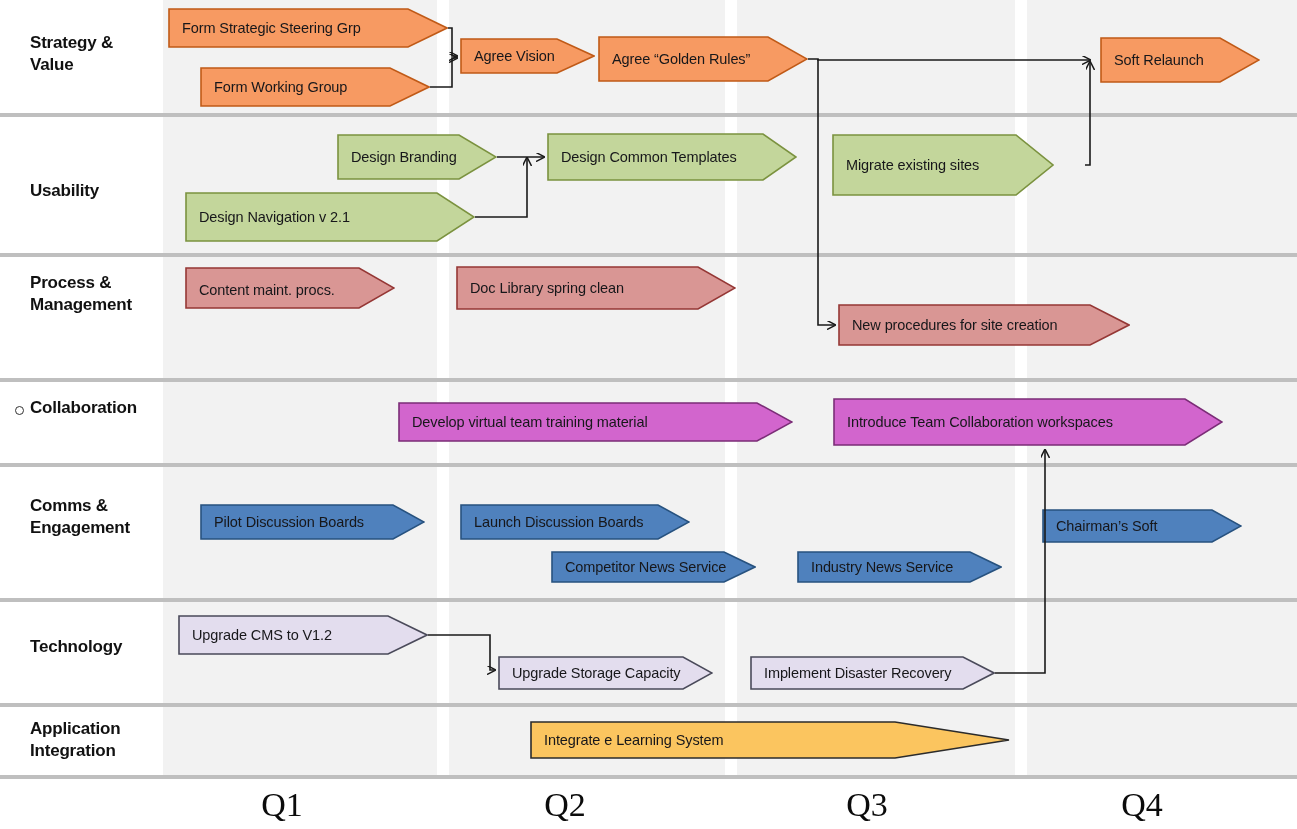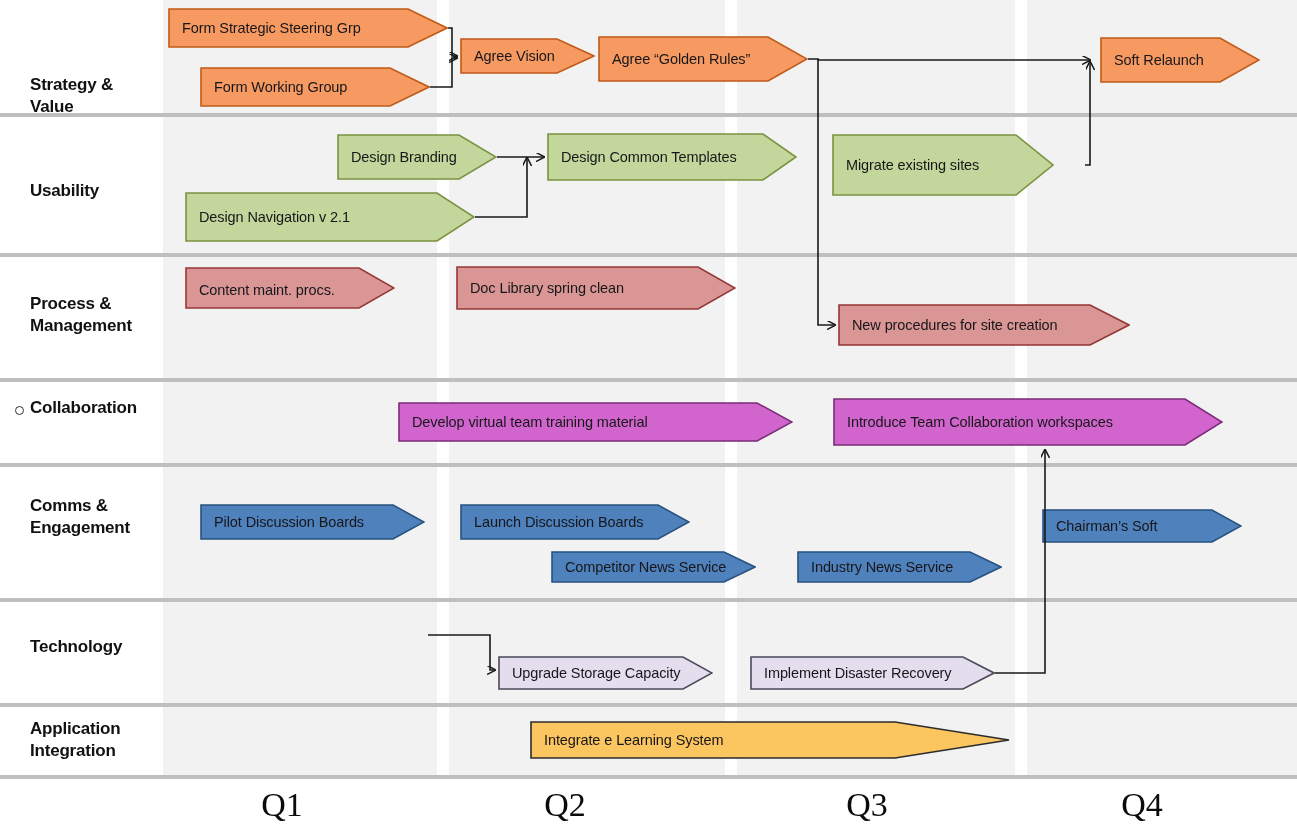--- a/index.html
+++ b/index.html
@@ -104,23 +104,23 @@
     <div class="qsep" style="left: 437px; background: rgb(255, 255, 255);"></div>
     <div class="qsep" style="left: 725px; background: rgb(255, 255, 255);"></div>
     <div class="qsep" style="left: 1015px; background: rgb(255, 255, 255);"></div>
     <div class="lane-rule" style="top: 113px; background: rgb(191, 191, 191);"></div>
     <div class="lane-rule" style="top: 253px; background: rgb(191, 191, 191);"></div>
     <div class="lane-rule" style="top: 378px; background: rgb(191, 191, 191);"></div>
     <div class="lane-rule" style="top: 463px; background: rgb(191, 191, 191);"></div>
     <div class="lane-rule" style="top: 598px; background: rgb(191, 191, 191);"></div>
     <div class="lane-rule" style="top: 703px; background: rgb(191, 191, 191);"></div>
     <div class="lane-rule" style="top: 775px; background: rgb(191, 191, 191);"></div>
-    <div class="lane-label" style="top: 32px; margin-top: 42px;">Strategy &amp;<br>Value</div>
+    <div class="lane-label" style="top: 32px;">Strategy &amp;<br>Value</div>
     <div class="lane-label" style="top: 180px;">Usability</div>
-    <div class="lane-label" style="top: 272px; margin-top: 21px;">Process &amp;<br>Management</div>
+    <div class="lane-label" style="top: 272px;">Process &amp;<br>Management</div>
     <div class="lane-label" style="top: 397px;">Collaboration</div>
     <div class="lane-bullet" style="top: 406px; left: 15px;"></div>
     <div class="lane-label" style="top: 495px;">Comms &amp;<br>Engagement</div>
     <div class="lane-label" style="top: 636px;">Technology</div>
     <div class="lane-label" style="top: 718px;">Application<br>Integration</div>
     <div class="task" style="left: 168px; top: 8px; width: 280px; height: 40px;">
       <svg class="shape" width="280" height="40" viewBox="0 0 280 40">
         <polygon points="1,1 240,1 279,20 240,39 1,39" fill="#f79a62" stroke="#c05a17" stroke-width="1.6"></polygon>
       </svg>
       <span class="lbl">Form Strategic Steering Grp</span>
@@ -225,20 +225,26 @@
       <svg class="shape" width="205" height="32" viewBox="0 0 205 32">
         <polygon points="1,1 173,1 204,16 173,31 1,31" fill="#4f81bd" stroke="#27527f" stroke-width="1.6"></polygon>
       </svg>
       <span class="lbl">Industry News Service</span>
     </div>
     <div class="task" style="left: 1042px; top: 509px; width: 200px; height: 34px;">
       <svg class="shape" width="200" height="34" viewBox="0 0 200 34">
         <polygon points="1,1 170,1 199,17 170,33 1,33" fill="#4f81bd" stroke="#27527f" stroke-width="1.6"></polygon>
       </svg>
       <span class="lbl">Chairman’s Soft</span>
+    </div>
+    <div class="task" style="left: 178px; top: 615px; width: 250px; height: 40px;">
+      <svg class="shape" width="250" height="40" viewBox="0 0 250 40">
+        <polygon points="1,1 210,1 249,20 210,39 1,39" fill="#e3ddee" stroke="#4a4a5a" stroke-width="1.6"></polygon>
+      </svg>
+      <span class="lbl">Upgrade CMS to V1.2</span>
     </div>
     <div class="task" style="left: 498px; top: 656px; width: 215px; height: 34px;">
       <svg class="shape" width="215" height="34" viewBox="0 0 215 34">
         <polygon points="1,1 185,1 214,17 185,33 1,33" fill="#e3ddee" stroke="#4a4a5a" stroke-width="1.6"></polygon>
       </svg>
       <span class="lbl">Upgrade Storage  Capacity</span>
     </div>
     <div class="task" style="left: 750px; top: 656px; width: 245px; height: 34px;">
       <svg class="shape" width="245" height="34" viewBox="0 0 245 34">
         <polygon points="1,1 213,1 244,17 213,33 1,33" fill="#e3ddee" stroke="#4a4a5a" stroke-width="1.6"></polygon>

